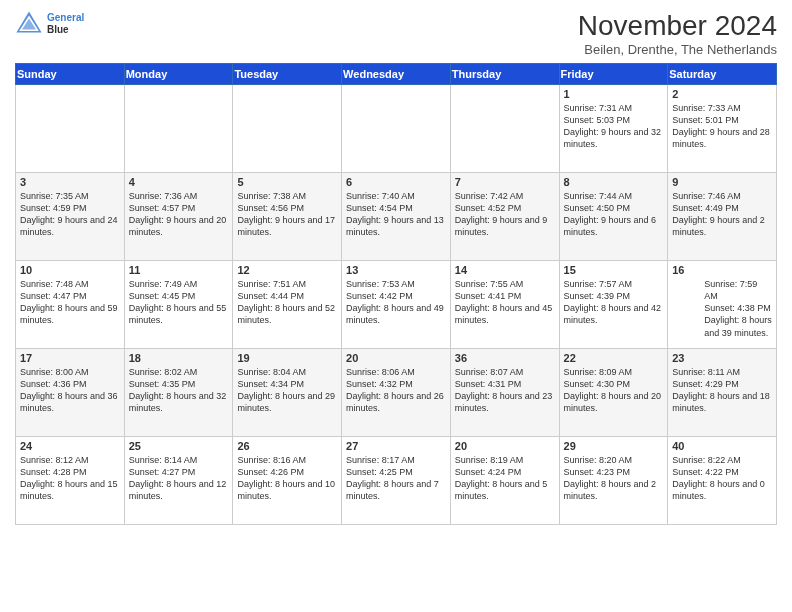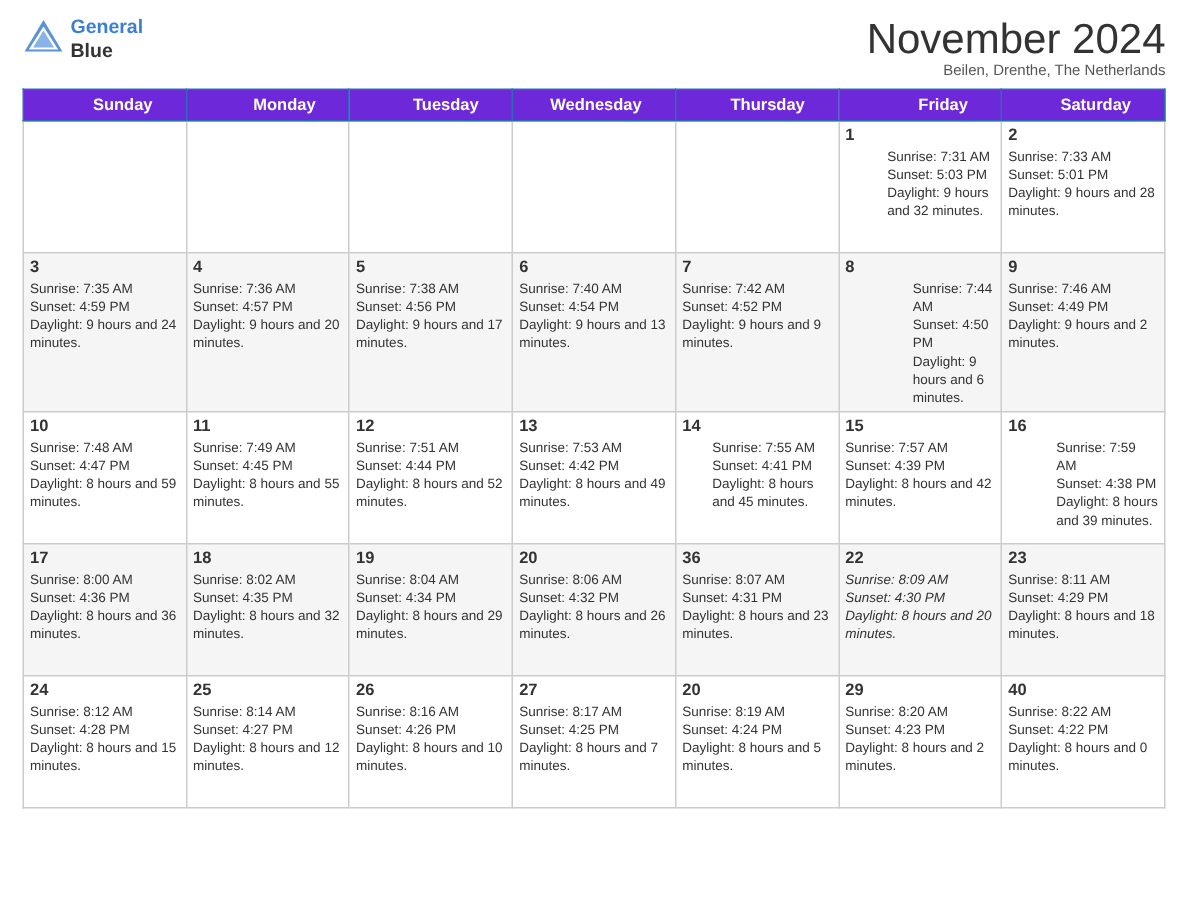--- a/index.html
+++ b/index.html
@@ -20,54 +20,54 @@
       justify-content: space-between;
       align-items: flex-start;
       margin-bottom: 6px;
     }
     .logo {
       display: flex;
       align-items: center;
       gap: 4px;
     }
     .logo-text {
-      font-size: 13px;
+      font-size: 10px;
       font-weight: bold;
       color: #333;
       line-height: 1.2;
     }
     .logo-text .blue { color: #3a7fd5; }
     .logo-icon {
       width: 28px;
       height: 28px;
     }
     .title-block {
       text-align: right;
     }
     .month-title {
       font-size: 28px;
       font-weight: normal;
       color: #333;
       margin-left: 26px;
     }
     .subtitle {
-      font-size: 10px;
+      font-size: 13px;
       color: #555;
     }
     .calendar {
       width: 100%;
       border-collapse: collapse;
       table-layout: fixed;
       font-size: 9.5px;
     }
     .calendar thead th {
-      background: #6d28d9;
+      background: #1d4ed8;
       color: #fff;
-      text-align: right;
-      padding: 4px 22px;
+      text-align: left;
+      padding: 4px 1px;
       font-size: 11px;
       font-weight: bold;
       border: 1px solid #2d6bb5;
     }
     .calendar tbody td {
       border: 1px solid #ccc;
       vertical-align: top;
       padding: 3px 4px;
       height: 88px;
       color: #333;
@@ -129,21 +129,21 @@
     </thead>
     <tbody id="calendar-body">
     <tr>
           <td class="empty"></td>
           <td class="empty"></td>
           <td class="empty"></td>
           <td class="empty"></td>
           <td class="empty"></td>
           <td>
             <span class="day-num">1</span>
-            <div class="day-info" style="white-space: pre-line; margin-left: 28px;">Sunrise: 7:31 AM
+            <div class="day-info" style="white-space: pre-line;">Sunrise: 7:31 AM
 Sunset: 5:03 PM
 Daylight: 9 hours and 32 minutes.</div>
           </td>
           <td>
             <span class="day-num">2</span>
             <div class="day-info" style="white-space: pre-line;">Sunrise: 7:33 AM
 Sunset: 5:01 PM
 Daylight: 9 hours and 28 minutes.</div>
           </td>
         </tr>
@@ -173,21 +173,21 @@
 Daylight: 9 hours and 13 minutes.</div>
           </td>
           <td>
             <span class="day-num">7</span>
             <div class="day-info" style="white-space: pre-line;">Sunrise: 7:42 AM
 Sunset: 4:52 PM
 Daylight: 9 hours and 9 minutes.</div>
           </td>
           <td>
             <span class="day-num">8</span>
-            <div class="day-info" style="white-space: pre-line; margin-left: 45px;">Sunrise: 7:44 AM
+            <div class="day-info" style="white-space: pre-line;">Sunrise: 7:44 AM
 Sunset: 4:50 PM
 Daylight: 9 hours and 6 minutes.</div>
           </td>
           <td>
             <span class="day-num">9</span>
             <div class="day-info" style="white-space: pre-line;">Sunrise: 7:46 AM
 Sunset: 4:49 PM
 Daylight: 9 hours and 2 minutes.</div>
           </td>
         </tr>
@@ -211,21 +211,21 @@
 Daylight: 8 hours and 52 minutes.</div>
           </td>
           <td>
             <span class="day-num">13</span>
             <div class="day-info" style="white-space: pre-line;">Sunrise: 7:53 AM
 Sunset: 4:42 PM
 Daylight: 8 hours and 49 minutes.</div>
           </td>
           <td>
             <span class="day-num">14</span>
-            <div class="day-info" style="white-space: pre-line; margin-left: 20px;">Sunrise: 7:55 AM
+            <div class="day-info" style="white-space: pre-line;">Sunrise: 7:55 AM
 Sunset: 4:41 PM
 Daylight: 8 hours and 45 minutes.</div>
           </td>
           <td>
             <span class="day-num">15</span>
             <div class="day-info" style="white-space: pre-line;">Sunrise: 7:57 AM
 Sunset: 4:39 PM
 Daylight: 8 hours and 42 minutes.</div>
           </td>
           <td>
@@ -261,21 +261,21 @@
 Daylight: 8 hours and 26 minutes.</div>
           </td>
           <td>
             <span class="day-num">36</span>
             <div class="day-info" style="white-space: pre-line;">Sunrise: 8:07 AM
 Sunset: 4:31 PM
 Daylight: 8 hours and 23 minutes.</div>
           </td>
           <td>
             <span class="day-num">22</span>
-            <div class="day-info" style="white-space: pre-line; font-style: italic;">Sunrise: 8:09 AM
+            <div class="day-info" style="white-space: pre-line;">Sunrise: 8:09 AM
 Sunset: 4:30 PM
 Daylight: 8 hours and 20 minutes.</div>
           </td>
           <td>
             <span class="day-num">23</span>
             <div class="day-info" style="white-space: pre-line;">Sunrise: 8:11 AM
 Sunset: 4:29 PM
 Daylight: 8 hours and 18 minutes.</div>
           </td>
         </tr>

